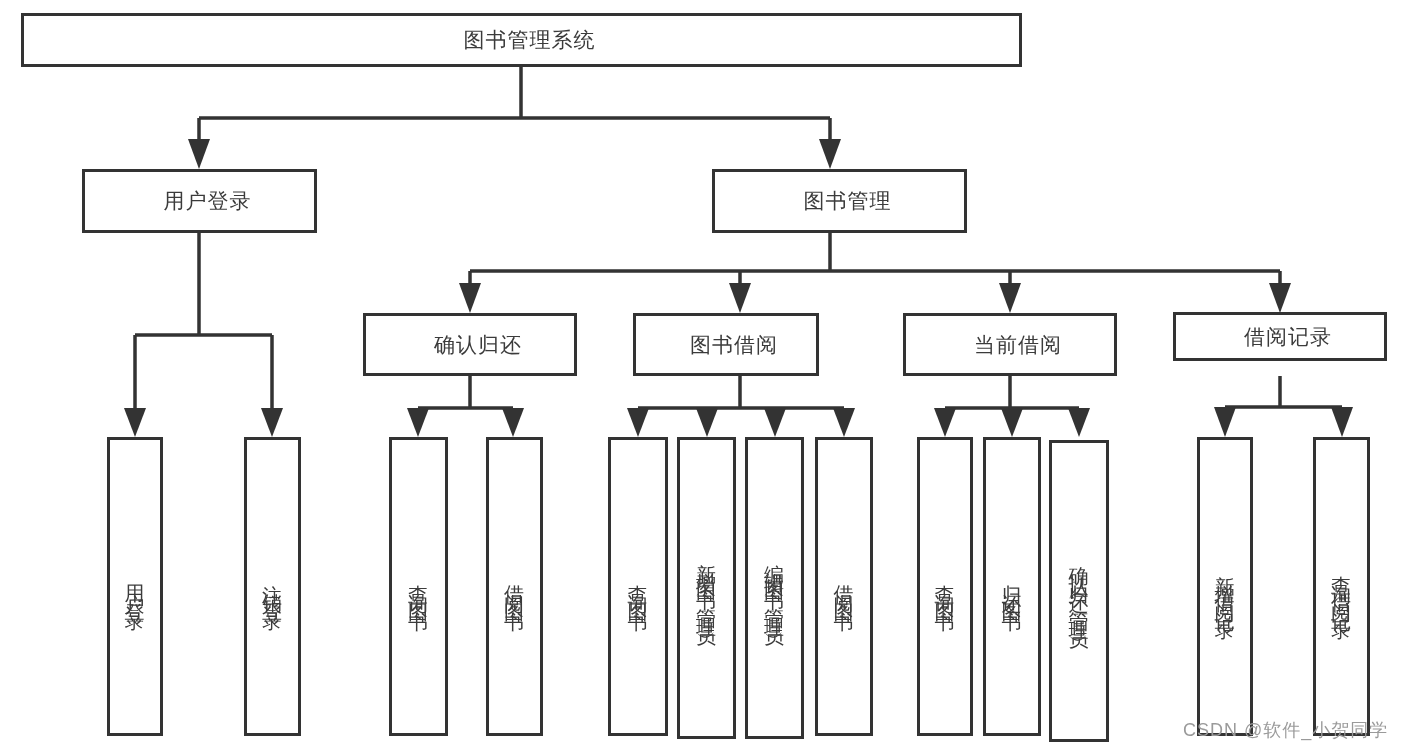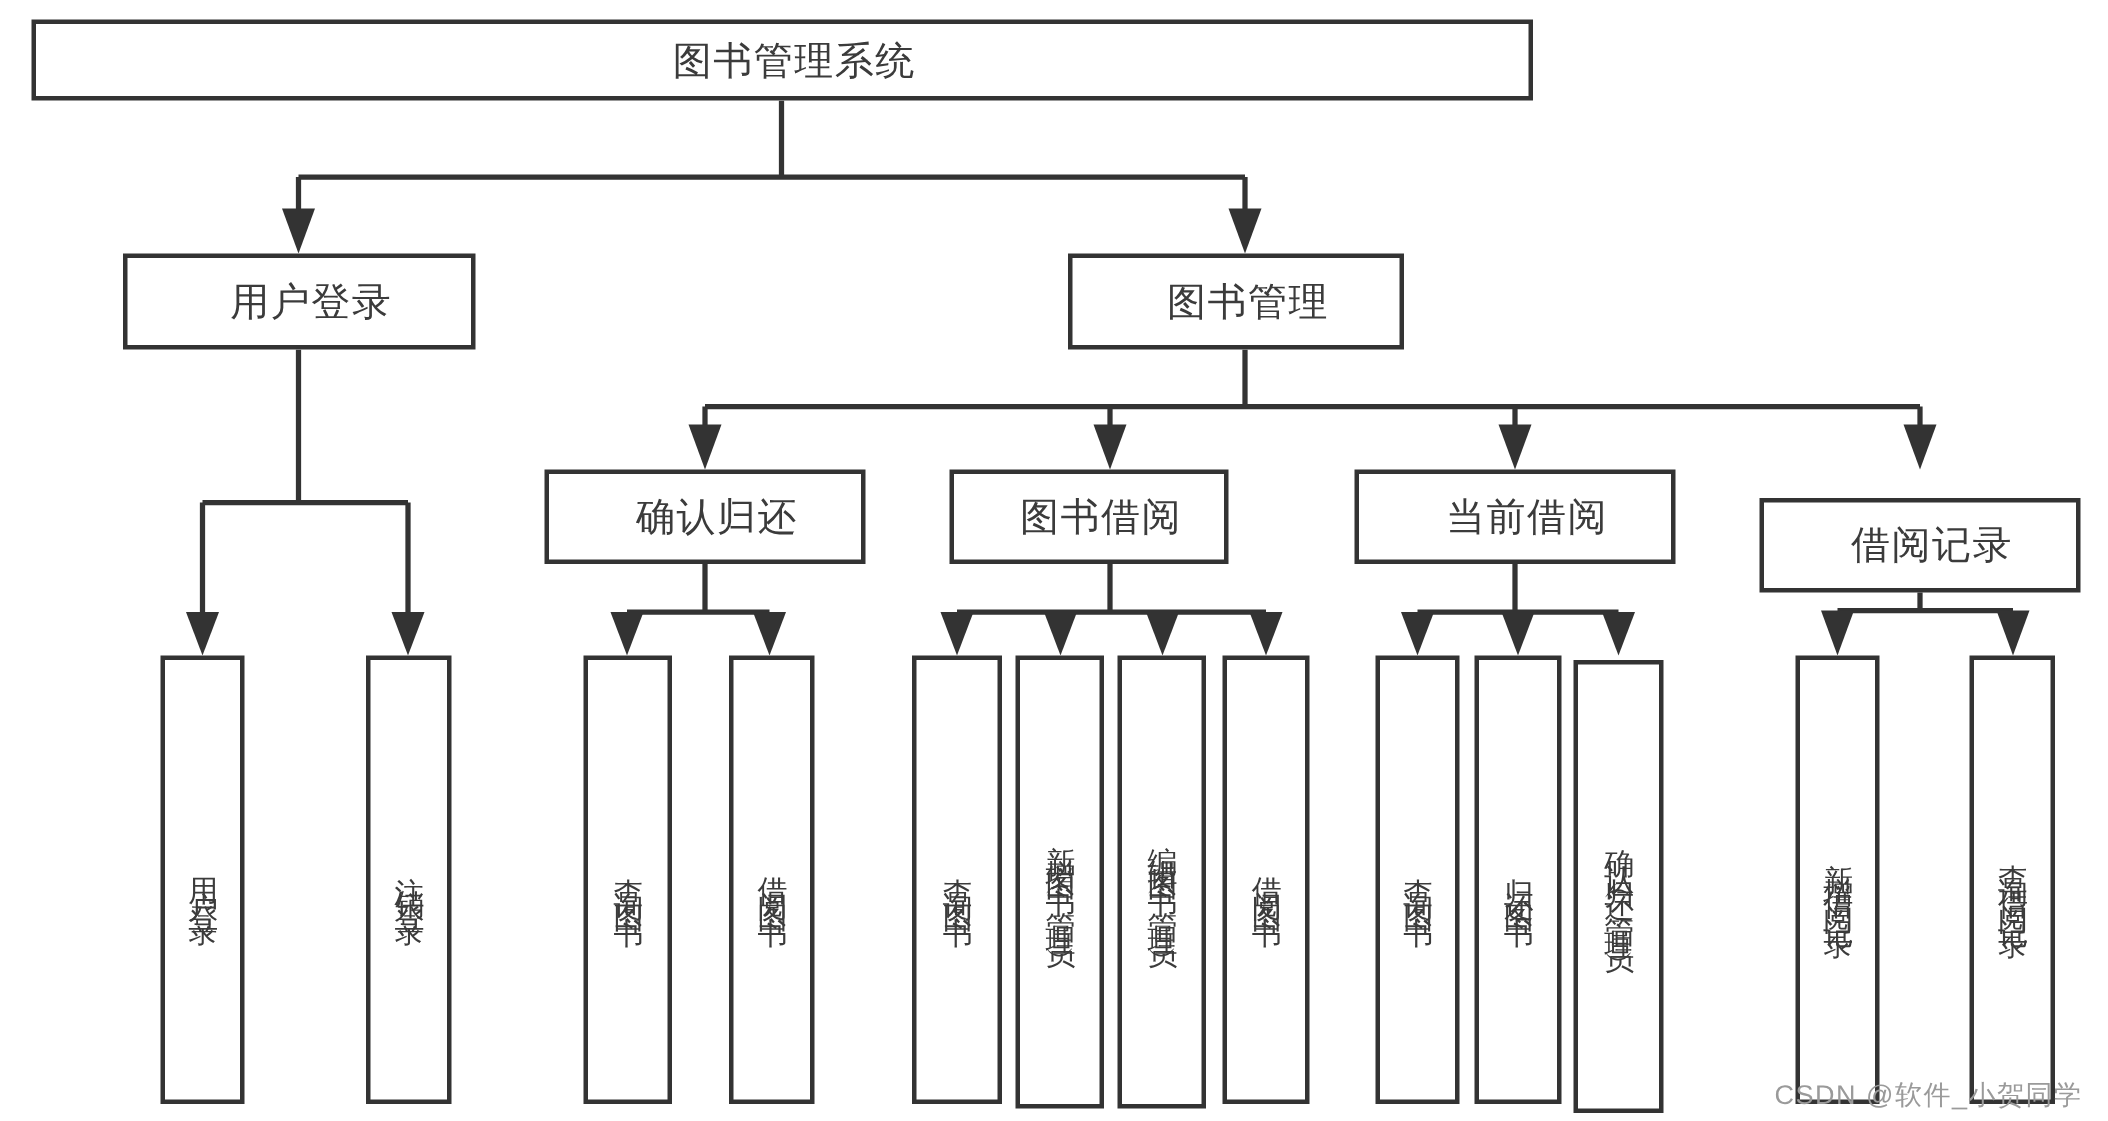--- a/index.html
+++ b/index.html
@@ -27,21 +27,21 @@
     box-sizing: border-box;
     border: 3px solid #333333;
     background: #ffffff;
     display: flex;
     align-items: center;
     justify-content: center;
     color: #3b3b3b;
     text-align: center;
   }
   .h-node {
-    font-size: 26px;
+    font-size: 21px;
     letter-spacing: 1px;
     white-space: nowrap;
     padding-left: 16px;
   }
   .v-node {
     writing-mode: vertical-rl;
     text-orientation: mixed;
     font-size: 20px;
     letter-spacing: 9px;
     line-height: 1;
@@ -100,26 +100,26 @@
       <polygon points="1001,408 1023,408 1012,437"></polygon>
       <polygon points="1068,408 1090,408 1079,437"></polygon>
       <polygon points="1214,407 1236,407 1225,437"></polygon>
       <polygon points="1331,407 1353,407 1342,437"></polygon>
     </g>
   </svg>
 
   <div class="node h-node" style="left:21px; top:13px; width:1001px; height:54px;">图书管理系统</div>
 
   <div class="node h-node" style="left:82px; top:169px; width:235px; height:64px;">用户登录</div>
-  <div class="node h-node" style="left:712px; top:169px; width:224px; height:64px;text-align:center;">图书管理</div>
+  <div class="node h-node" style="left:712px; top:169px; width:255px; height:64px;text-align:center;">图书管理</div>
 
   <div class="node h-node" style="left:363px; top:313px; width:214px; height:63px;">确认归还</div>
   <div class="node h-node" style="left:633px; top:313px; width:186px; height:63px;">图书借阅</div>
   <div class="node h-node" style="left:903px; top:313px; width:214px; height:63px;">当前借阅</div>
-  <div class="node h-node" style="left:1173px; top:332px; width:214px; height:63px;">借阅记录</div>
+  <div class="node h-node" style="left:1173px; top:312px; width:214px; height:49px;">借阅记录</div>
 
   <div class="node v-node" style="left:107px; top:437px; width:56px; height:299px;">用户登录</div>
   <div class="node v-node" style="left:244px; top:437px; width:57px; height:299px;">注销登录</div>
 
   <div class="node v-node" style="left:389px; top:437px; width:59px; height:299px;">查询图书</div>
   <div class="node v-node" style="left:486px; top:437px; width:57px; height:299px;">借阅图书</div>
 
   <div class="node v-node" style="left:608px; top:437px; width:60px; height:299px;">查询图书</div>
   <div class="node v-node" style="left:677px; top:437px; width:59px; height:302px;">新增图书（管理员）</div>
   <div class="node v-node" style="left:745px; top:437px; width:59px; height:302px;">编辑图书（管理员）</div>

